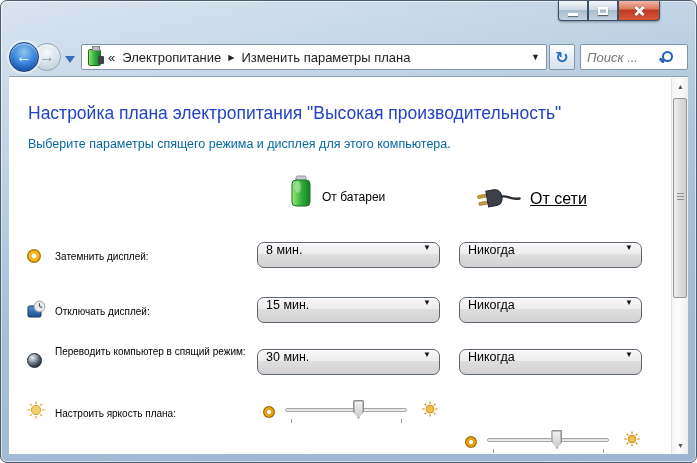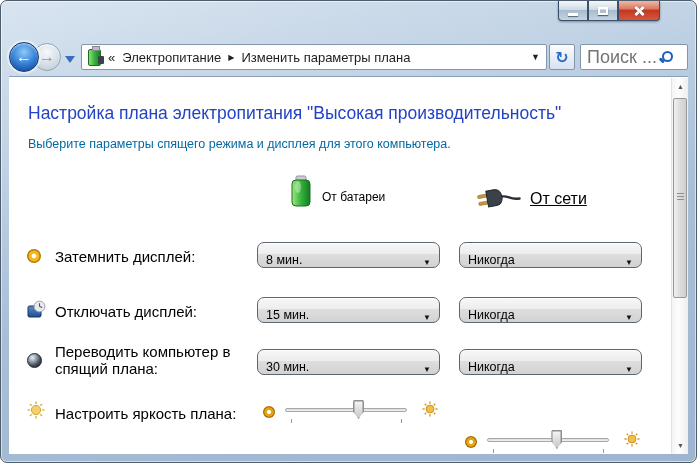--- a/index.html
+++ b/index.html
@@ -54,21 +54,21 @@
   .crumb-sep { font-size:8px; color:#222; }
   .addr-spacer { flex:1 1 auto; }
   .addr-drop { font-size:9px; color:#222; }
   .refresh-btn { width:26px; height:26px; margin-left:2px; flex:0 0 auto;
     background:linear-gradient(#fdfefe,#e8eff6 50%,#d7e3ef); border:1px solid #8296ab; border-radius:2px;
     display:flex; align-items:center; justify-content:center;
     color:#2a6bc4; font-size:16px; font-weight:bold; }
   .searchbox { width:108px; height:26px; margin-left:5px; flex:0 0 auto;
     background:#fff; border:1px solid #8296ab; border-radius:2px;
     display:flex; align-items:center; padding:0 6px; }
-  .searchbox input { border:none; outline:none; width:72px; font-size:18px; 
+  .searchbox input { border:none; outline:none; width:72px; font-size:13px; font-style:italic;
     color:#7a7a7a; font-family:"Liberation Sans",sans-serif; background:transparent; }
   .mag { position:relative; width:12px; height:12px; flex:0 0 auto; }
   .mag::before { content:""; position:absolute; left:3px; top:0; width:7px; height:7px;
     border:2px solid #1f5fc0; border-radius:50%; }
   .mag::after { content:""; position:absolute; left:0; top:8px; width:6px; height:2.5px;
     background:#1f5fc0; border-radius:2px; transform:rotate(45deg); }
 
   
   .content { position:absolute; left:8px; right:8px; top:75px; bottom:8px;
     background:#fff; border-top:1px solid #8ba0b5; }
@@ -76,28 +76,28 @@
     white-space:nowrap; }
   .page-subtitle { position:absolute; left:19px; top:60px; font-size:12.5px; color:#0369a1; }
 
   .col-hdr-battery-icon { position:absolute; left:279px; top:98px; }
   .col-hdr-battery-label { position:absolute; left:313px; top:113px; font-size:12px; }
   .col-hdr-plug-icon { position:absolute; left:468px; top:108px; }
   .col-hdr-plug-label { position:absolute; left:521px; top:113px; font-size:16px;text-decoration:underline; }
 
   .row { position:absolute; left:0; height:44px; width:664px; }
   .row-icon  { position:absolute; left:18px; }
-  .row-label { position:absolute; left:46px; width:198px; font-size:15px; line-height:17px; color:#000; }
+  .row-label { position:absolute; left:46px; width:198px; font-size:10px; line-height:17px; color:#000; }
   .cell1 { position:absolute; left:248px; width:183px; }
   .cell2 { position:absolute; left:450px; width:183px; }
 
   .dropdown { height:26px; border:1px solid #5c6670; border-radius:7px;
     background:linear-gradient(#f7f7f7,#ededed 45%,#dedede 46%,#d2d2d2);
     box-shadow:inset 0 1px 0 #fff;
-    display:flex; align-items:flex-end; padding:0 8px; font-size:12.5px; color:#000; }
+    display:flex; align-items:flex-start; padding:0 8px; font-size:12.5px; color:#000; }
   .dd-arrow { margin-left:auto; font-size:8px; color:#111; }
 
   
   .donut-lg { width:14px; height:14px; border-radius:50%;
     background:radial-gradient(circle,#ffffff 0 20%,#f3b81d 28% 52%,#b97c07 58% 72%,rgba(0,0,0,0) 74%); }
   .donut-sm { width:12px; height:12px; border-radius:50%; position:absolute; left:6px; top:9px;
     background:radial-gradient(circle,#ffffff 0 20%,#e8a312 28% 52%,#a96f00 58% 74%,rgba(0,0,0,0) 76%); }
   .sphere { width:15px; height:15px; border-radius:50%;
     background:radial-gradient(circle at 34% 28%,#e9eef4 0%,#9fabb8 28%,#434c58 62%,#14181f 100%);
     border:1px solid #20262e; }
@@ -235,21 +235,21 @@
         <span class="dd-arrow">▼</span>
       </div>
       <div class="cell2 dropdown" style="top:0">
         <span>Никогда</span>
         <span class="dd-arrow">▼</span>
       </div>
     </div>
 
     <div class="row" style="top:266px">
       <span class="row-icon sphere" style="top:10px"></span>
-      <span class="row-label" style="top:0">Переводить компьютер в спящий плана:</span>
+      <span class="row-label" style="top:0">Переводить компьютер в спящий режим:</span>
       <div class="cell1 dropdown" style="top:6px">
         <span>30 мин.</span>
         <span class="dd-arrow">▼</span>
       </div>
       <div class="cell2 dropdown" style="top:6px">
         <span>Никогда</span>
         <span class="dd-arrow">▼</span>
       </div>
     </div>
 

